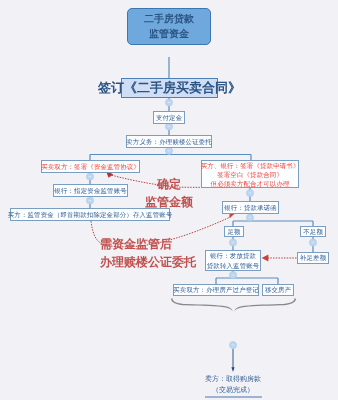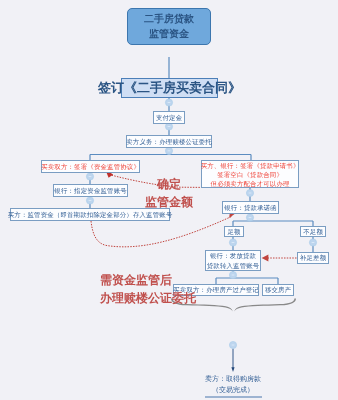--- a/index.html
+++ b/index.html
@@ -35,21 +35,21 @@
   #loan-apply{left:201px;top:160px;width:98px;height:28px;line-height:9.3px;padding-top:1.5px;}
   #loan-promise{left:222px;top:201px;width:57px;height:13px;}
   #full-amount{left:224px;top:226px;width:20px;height:11px;}
   #short-amount{left:300px;top:226px;width:26px;height:11px;}
   #disburse{left:205px;top:250px;width:56px;height:21px;}
   #make-up{left:297px;top:252px;width:32px;height:12px;}
   #transfer-reg{left:173px;top:284px;width:86px;height:12px;}
   #handover{left:262px;top:284px;width:32px;height:12px;}
 
   #ann-escrow{left:141px;top:174.5px;width:56px;}
-  #ann-promise{left:100px;top:235px;width:72px;margin-top:36px;}
+  #ann-promise{left:100px;top:235px;width:72px;}
   #ann-release{left:185px;top:323px;width:98px;}
   #final-text{left:193px;top:374px;width:80px;}
 </style>
 </head>
 <body>
 
 <div id="stage">
 
   <svg class="layer" viewBox="0 0 338 400">
     <g stroke="#5b8cc0" stroke-width="1.2" fill="none">

